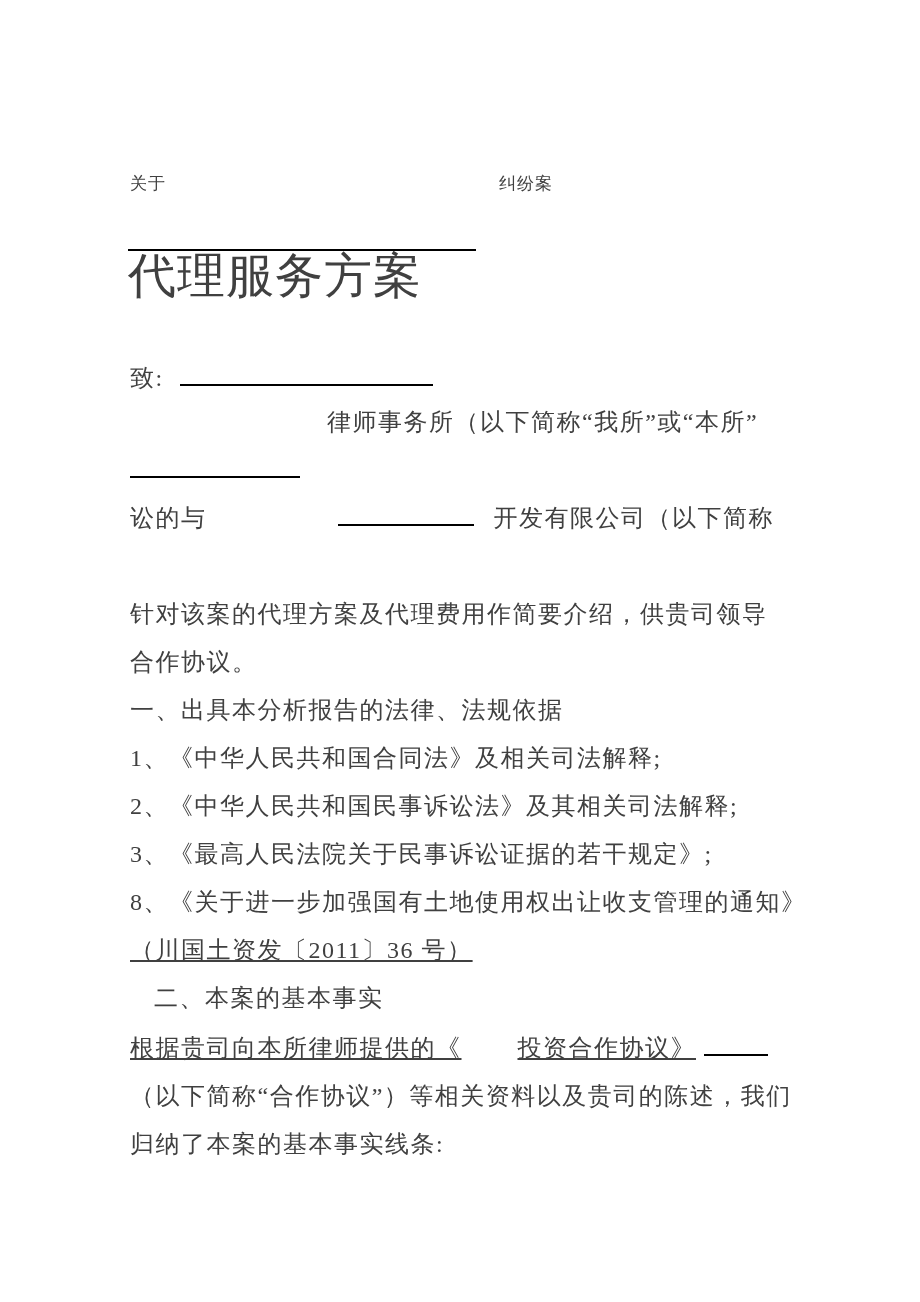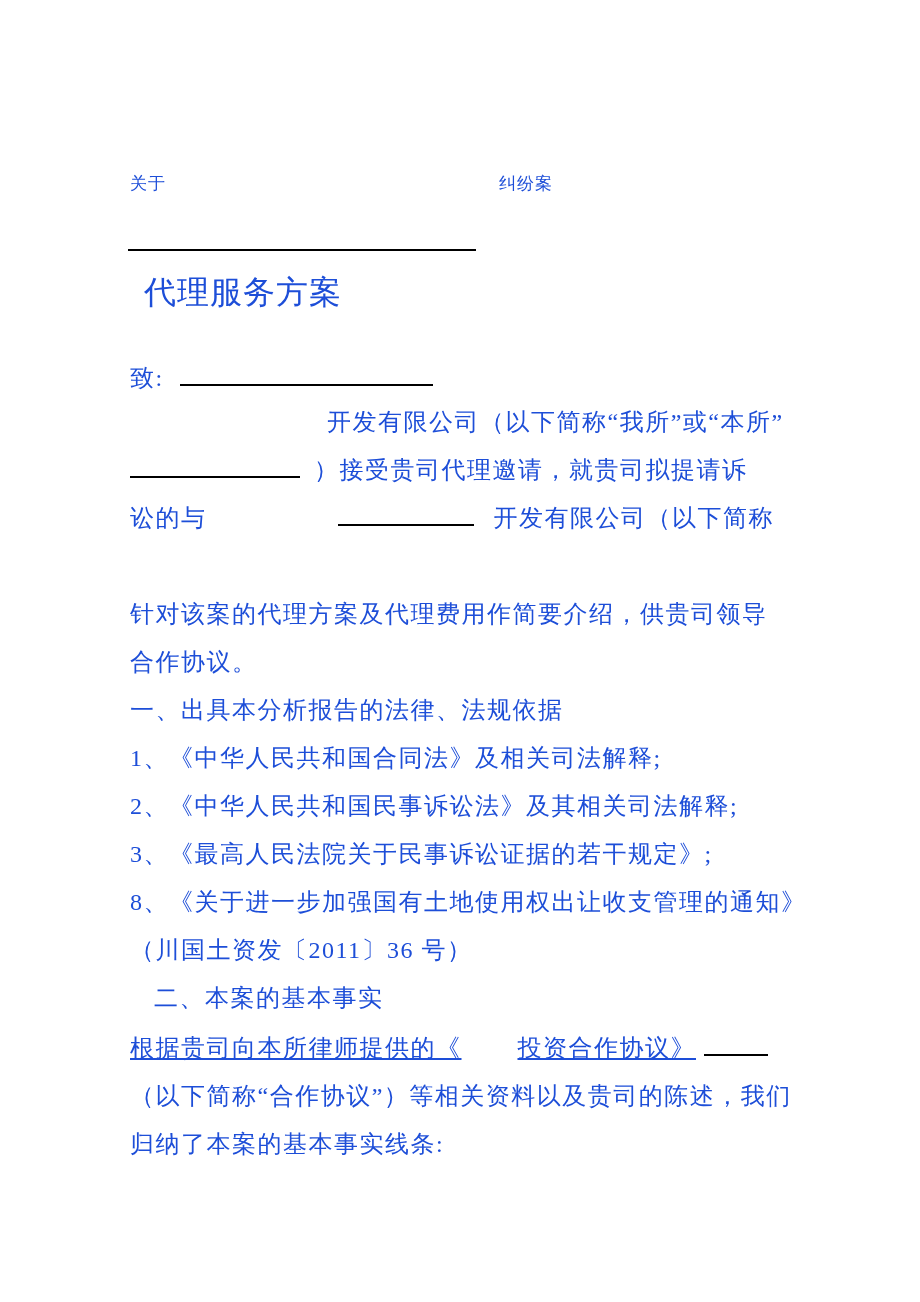--- a/index.html
+++ b/index.html
@@ -1,40 +1,40 @@
 <!DOCTYPE html>
 <html><head>
 <meta charset="utf-8">
 <style>
   html, body { margin: 0; padding: 0; background: #ffffff; }
   .page {
     position: relative;
     width: 920px;
     height: 1302px;
     background: #ffffff;
-    color: #1d4ed8;
+    color: #404040;
     font-family: "Liberation Serif", "DejaVu Serif", serif;
     overflow: hidden;
   }
   .line {
     position: absolute;
     left: 130px;
     font-size: 24px;
     line-height: 30px;
     letter-spacing: 1.5px;
     white-space: nowrap;
   }
   .header-line { font-size: 17px; line-height: 24px; letter-spacing: 1px; }
   .header-suffix { position: absolute; left: 369px; top: 0; }
   .doc-title {
     position: absolute;
     left: 128px;
     top: 252px;
-    margin: 16px;
-    font-size: 32px;
+    margin: 0;
+    font-size: 48px;
     font-weight: 400;
     line-height: 48px;
     letter-spacing: 1px;
     white-space: nowrap;
   }
   .rule {
     position: absolute;
     left: 128px;
     top: 249px;
     width: 348px;
@@ -69,25 +69,25 @@
 
   <div class="rule"></div>
 
   <h1 class="doc-title">代理服务方案</h1>
 
   <div class="line" style="top:363px;">
     <span>致:</span><span class="blank blank-salutation"></span>
   </div>
 
   <div class="line" style="top:407px; left:327px;">
-    <span>开发有限公司（以下简称“我所”或“本所”</span>
+    <span>律师事务所（以下简称“我所”或“本所”</span>
   </div>
 
   <div class="line" style="top:455px;">
-    <span class="blank blank-firm"></span><span class="after-blank">）接受贵司代理邀请，就贵司拟提请诉</span>
+    <span class="blank blank-firm"></span>
   </div>
 
   <div class="line" style="top:503px;">
     <span>讼的与</span><span class="blank blank-developer"></span><span class="after-blank-sm">开发有限公司（以下简称</span>
   </div>
 
 
   <div class="line" style="top:599px;">
     <span>针对该案的代理方案及代理费用作简要介绍，供贵司领导</span>
   </div>
@@ -105,21 +105,21 @@
   </div>
   <div class="line" style="top:791px;">
     <span>2、《中华人民共和国民事诉讼法》及其相关司法解释;</span>
   </div>
   <div class="line" style="top:839px;">
     <span>3、《最高人民法院关于民事诉讼证据的若干规定》;</span>
   </div>
   <div class="line" style="top:887px;">
     <span>8、《关于进一步加强国有土地使用权出让收支管理的通知》</span>
   </div>
-  <div class="line" style="top:935px;">
+  <div class="line" style="top:935px;text-decoration:underline;">
     <span>（川国土资发〔2011〕36 号）</span>
   </div>
 
   <div class="line bold" style="top:983px;margin-left:24px;">
     <span>二、本案的基本事实</span>
   </div>
 
   <div class="line" style="top:1033px;text-decoration:underline;">
     <span>根据贵司向本所律师提供的《</span><span class="gap gap-agreement"></span><span>投资合作协议》</span><span class="blank blank-agreement"></span>
   </div>

